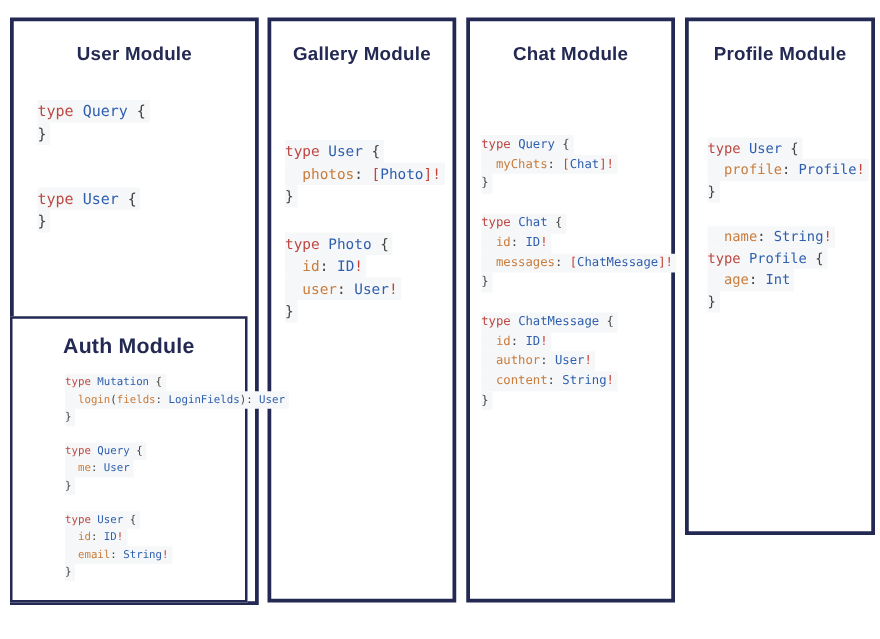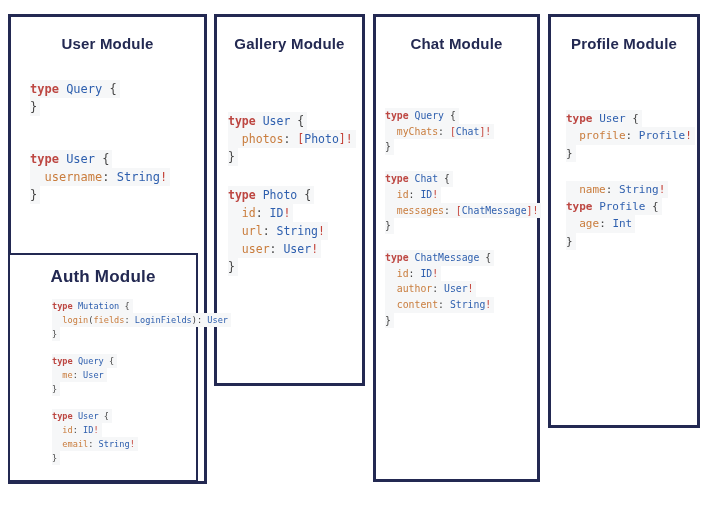--- a/index.html
+++ b/index.html
@@ -11,21 +11,21 @@
     font-family: "Liberation Sans", sans-serif;
     overflow: hidden;
   }
   .panel {
     position: absolute;
     box-sizing: border-box;
     background: #ffffff;
     border: 3px solid var(--navy);
   }
   .panel-user    { left: 8px;   top: 14px;  width: 199px; height: 470px; }
-  .panel-gallery { left: 214px; top: 14px;  width: 151px; height: 372px; }
+  .panel-gallery { left: 214px; top: 14px;  width: 151px; height: 468px; }
   .panel-chat    { left: 373px; top: 14px;  width: 167px; height: 468px; }
   .panel-profile { left: 548px; top: 14px;  width: 152px; height: 414px; }
   .panel-auth    { left: 8px;   top: 253px; width: 190px; height: 229px; border-width: 2px; z-index: 2; }
 
   .module-title {
     margin: 0;
     padding-top: 18px;
     text-align: center;
     font-weight: bold;
     font-size: 15px;
@@ -45,58 +45,56 @@
     padding-right: 3px;
   }
   .code .block + .block { margin-top: var(--blockgap, 18px); }
 
   .panel-user    .code { margin-top: 28px; padding-left: 19px; font-size: 12px;   line-height: 18px;   --blockgap: 34px; }
   .panel-auth    .code { margin-top: 12px; padding-left: 9px;  font-size: 8.6px;  line-height: 14px; margin-left: 33px;   --blockgap: 13px; }
   .panel-gallery .code { margin-top: 60px; padding-left: 11px; font-size: 11.5px; line-height: 18px;   --blockgap: 20px; }
   .panel-chat    .code { margin-top: 56px; padding-left: 9px;  font-size: 9.8px;  line-height: 15.7px; --blockgap: 16px; }
   .panel-profile .code { margin-top: 58px; padding-left: 15px; font-size: 11px;   line-height: 17.3px; --blockgap: 19px; }
 
-  .tok-k { color: var(--kw); font-weight: bold; }
+  .tok-k { color: var(--kw); }
   .tok-t { color: var(--typ); }
   .tok-f { color: var(--fld); }
   .tok-p { color: var(--pun); }
   .tok-r { color: var(--red); }
 </style>
 </head>
 <body>
 
 <div class="canvas">
 
   <section class="panel panel-user">
     <h2 class="module-title">User Module</h2>
     <div class="code">
         <div class="block">
           <div class="line"><span class="tok-k">type </span><span class="tok-t">Query </span><span class="tok-p">{</span></div>
           <div class="line"><span class="tok-p">}</span></div>
         </div>
         <div class="block">
           <div class="line"><span class="tok-k">type </span><span class="tok-t">User </span><span class="tok-p">{</span></div>
-          <div class="line"><span class="tok-p">  </span><span class="tok-f">username</span><span class="tok-p">: </span><span class="tok-t">String</span><span class="tok-r">!</span></div>
           <div class="line"><span class="tok-p">}</span></div>
         </div>
       </div>
   </section>
 
   <section class="panel panel-gallery">
     <h2 class="module-title">Gallery Module</h2>
     <div class="code">
         <div class="block">
           <div class="line"><span class="tok-k">type </span><span class="tok-t">User </span><span class="tok-p">{</span></div>
           <div class="line"><span class="tok-p">  </span><span class="tok-f">photos</span><span class="tok-p">: </span><span class="tok-r">[</span><span class="tok-t">Photo</span><span class="tok-r">]!</span></div>
           <div class="line"><span class="tok-p">}</span></div>
         </div>
         <div class="block">
           <div class="line"><span class="tok-k">type </span><span class="tok-t">Photo </span><span class="tok-p">{</span></div>
           <div class="line"><span class="tok-p">  </span><span class="tok-f">id</span><span class="tok-p">: </span><span class="tok-t">ID</span><span class="tok-r">!</span></div>
-          <div class="line"><span class="tok-p">  </span><span class="tok-f">url</span><span class="tok-p">: </span><span class="tok-t">String</span><span class="tok-r">!</span></div>
           <div class="line"><span class="tok-p">  </span><span class="tok-f">user</span><span class="tok-p">: </span><span class="tok-t">User</span><span class="tok-r">!</span></div>
           <div class="line"><span class="tok-p">}</span></div>
         </div>
       </div>
   </section>
 
   <section class="panel panel-chat">
     <h2 class="module-title">Chat Module</h2>
     <div class="code">
         <div class="block">

